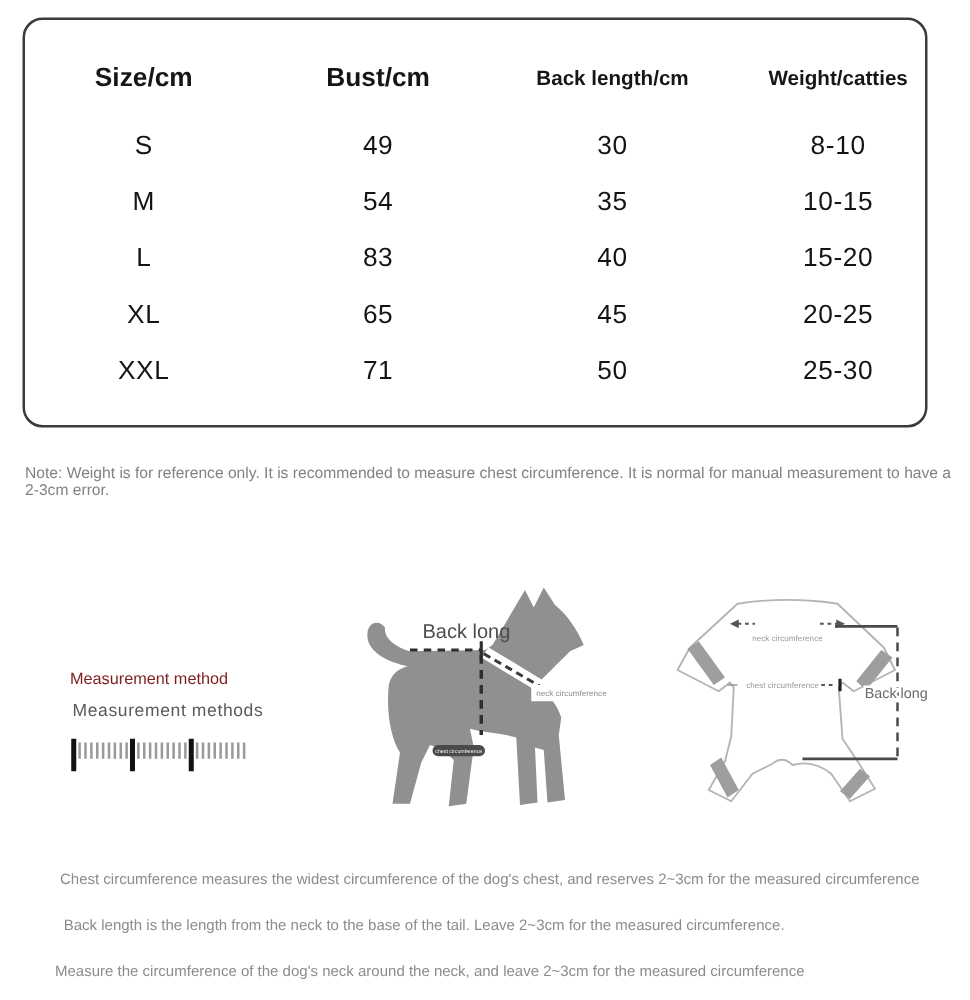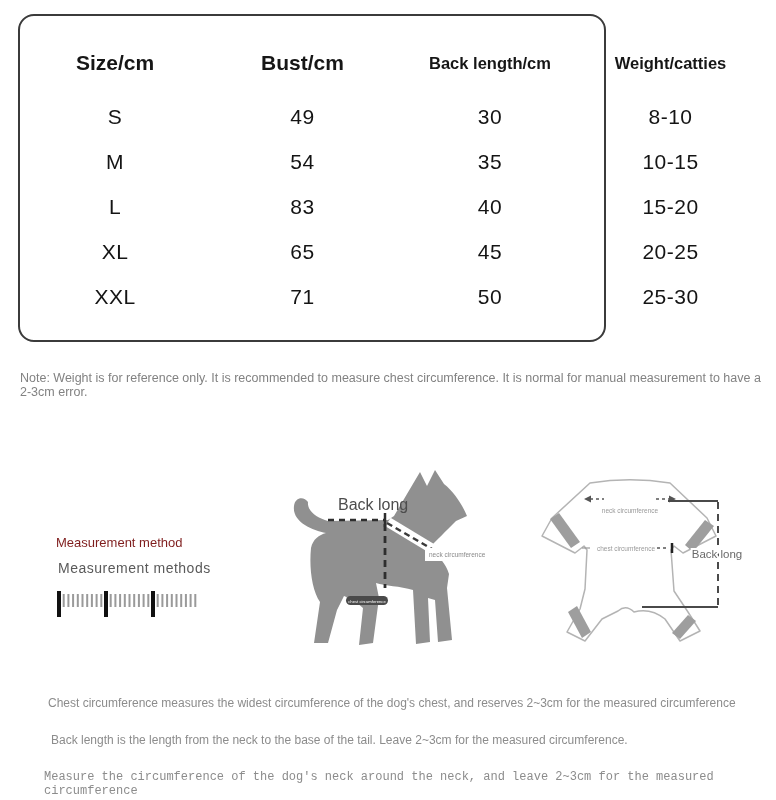--- a/index.html
+++ b/index.html
@@ -6,21 +6,21 @@
   body{
     position:relative;
     width:776px;height:800px;
     font-family:"Liberation Sans", sans-serif;
     color:#1b1b1b;
     overflow:hidden;
   }
   
   .size-card{
     position:absolute;left:18px;top:14px;
-    width:588px;height:328px;
+    width:724px;height:328px;
     border:2px solid #3b3b3b;
     border-radius:16px;
     box-sizing:border-box;
     background:#fff;
   }
   .size-grid{
     display:grid;
     grid-template-columns:190px 185px 190px 171px;
     grid-template-rows:62px repeat(5,45px);
     padding-top:16px;
@@ -47,21 +47,21 @@
     font-size:14px;color:#5a5a5a;letter-spacing:.5px;
   }
   .ruler{position:absolute;left:55px;top:588px;}
   
   .dog-svg{position:absolute;left:280px;top:440px;}
   .garment-svg{position:absolute;left:530px;top:449px;}
   
   .tip{position:absolute;font-size:12px;color:#8c8c8c;width:720px;}
   .tip1{left:48px;top:696px;}
   .tip2{left:51px;top:733px;}
-  .tip3{left:44px;top:770px;font-family:Liberation Mono, monospace;}
+  .tip3{left:44px;top:770px;}
   svg text{font-family:"Liberation Sans", sans-serif;}
 </style>
 </head>
 <body>
 
 <div class="size-card">
   <div class="size-grid">
     <div class="hdr hdr-big">Size/cm</div>
     <div class="hdr hdr-big">Bust/cm</div>
     <div class="hdr hdr-small">Back length/cm</div>

